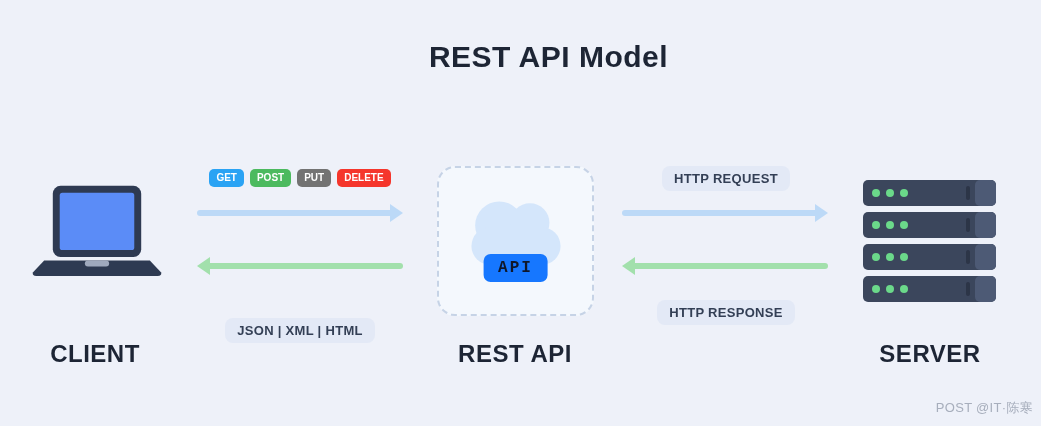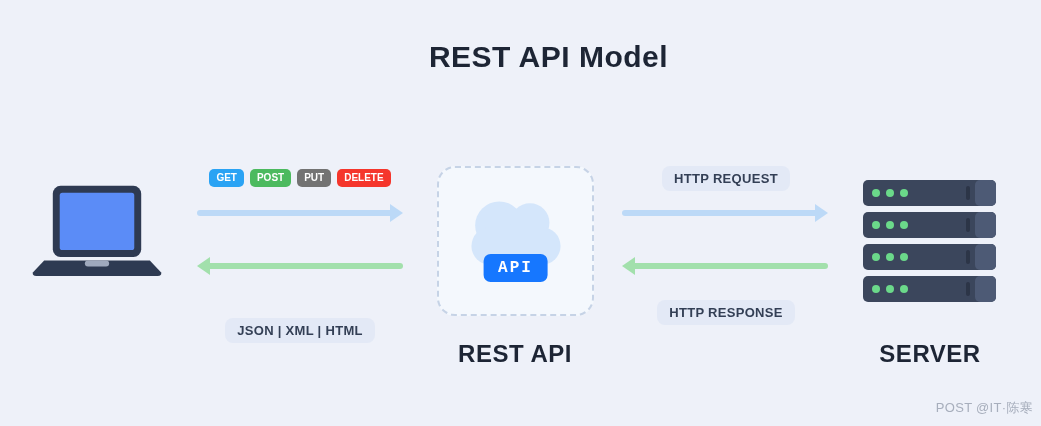--- a/index.html
+++ b/index.html
@@ -29,21 +29,21 @@
   .client-icon{position:absolute;left:32px;top:182px;}
   .server-icon{position:absolute;left:863px;top:180px;}
 
   .rest-box{
     position:absolute;left:437px;top:166px;width:157px;height:150px;
     border:2px dashed #c6d3e6;border-radius:18px;background:#f4f8fd;
   }
   .cloud{position:absolute;left:50%;top:26px;transform:translateX(-50%);}
   .api-badge{
     position:absolute;left:50%;top:86px;transform:translateX(-50%);
-    background:var(--api-blue);color:#ffffff;font-weight:800;font-size:16px;
+    background:var(--api-blue);color:#0f172a;font-weight:800;font-size:16px;
     letter-spacing:2px;padding:5px 15px;border-radius:7px;
     font-family:"Liberation Mono","Liberation Sans",monospace;
   }
 
   .method-badges{
     position:absolute;left:197px;top:166px;width:206px;height:23px;
     display:flex;gap:6px;justify-content:center;align-items:center;
   }
   .method-badge{
     color:#fff;font-size:10px;font-weight:700;padding:4px 7px;border-radius:5px;line-height:1;
@@ -87,20 +87,21 @@
 <div class="canvas">
 
   <div class="title">REST API Model</div>
 
   <svg class="client-icon" width="130" height="110" viewBox="0 0 150 122">
     <rect x="24" y="2" width="102" height="82" rx="9" fill="#2e3a52"></rect>
     <rect x="32" y="10" width="86" height="66" rx="3" fill="#5b8cf7"></rect>
     <path d="M14 88 L136 88 L149 102 Q150 106 145 106 L5 106 Q0 106 1 102 Z" fill="#2e3a52"></path>
     <rect x="61" y="88" width="28" height="7" rx="3.5" fill="#9fa9bd"></rect>
   </svg>
+  <div class="node-label client-label">CLIENT</div>
 
   <div class="method-badges">
       <span class="method-badge" style="background: rgb(42, 163, 244);">GET</span>
       <span class="method-badge" style="background: rgb(76, 186, 95);">POST</span>
       <span class="method-badge" style="background: #737373;">PUT</span>
       <span class="method-badge" style="background: rgb(245, 54, 44);">DELETE</span>
     </div>
 
   <div class="arrow arrow-right arrow-cl-req">
     <div class="shaft"></div>

